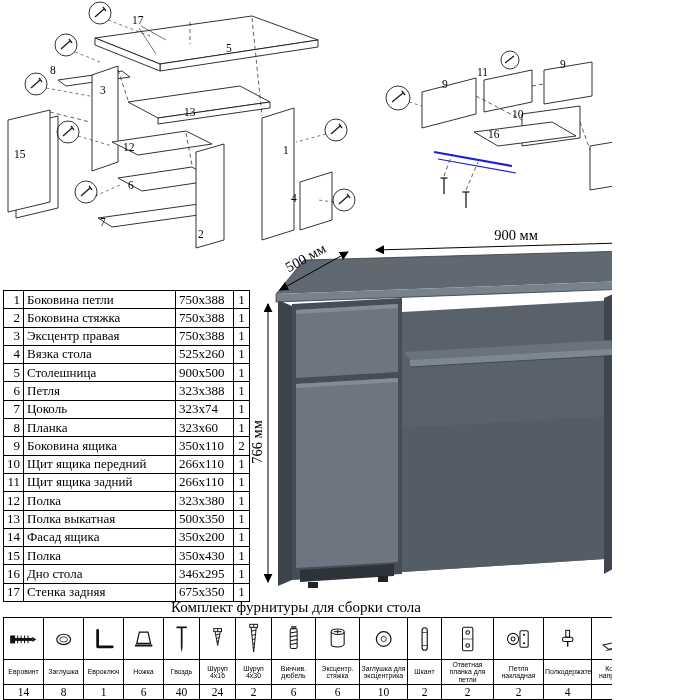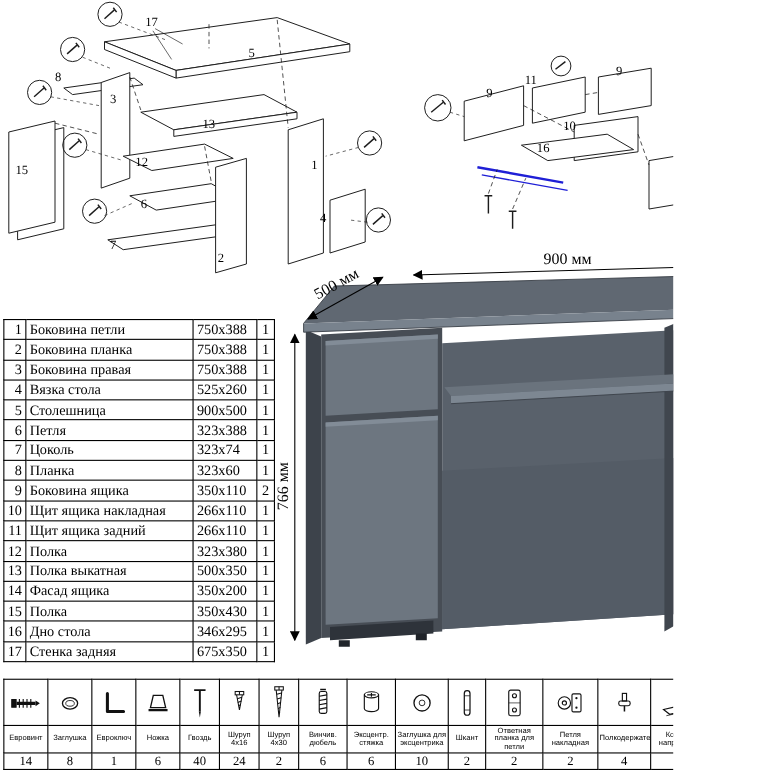--- a/index.html
+++ b/index.html
@@ -161,27 +161,27 @@
   <table class="parts">
     <tbody id="parts-body">
         <tr>
           <td class="c-num">1</td>
           <td class="c-name">Боковина петли</td>
           <td class="c-size">750x388</td>
           <td class="c-qty">1</td>
         </tr>
         <tr>
           <td class="c-num">2</td>
-          <td class="c-name">Боковина планка</td>
+          <td class="c-name">Боковина стяжка</td>
           <td class="c-size">750x388</td>
           <td class="c-qty">1</td>
         </tr>
         <tr>
           <td class="c-num">3</td>
-          <td class="c-name">Боковина правая</td>
+          <td class="c-name">Эксцентр правая</td>
           <td class="c-size">750x388</td>
           <td class="c-qty">1</td>
         </tr>
         <tr>
           <td class="c-num">4</td>
           <td class="c-name">Вязка стола</td>
           <td class="c-size">525x260</td>
           <td class="c-qty">1</td>
         </tr>
         <tr>
@@ -209,21 +209,21 @@
           <td class="c-qty">1</td>
         </tr>
         <tr>
           <td class="c-num">9</td>
           <td class="c-name">Боковина ящика</td>
           <td class="c-size">350x110</td>
           <td class="c-qty">2</td>
         </tr>
         <tr>
           <td class="c-num">10</td>
-          <td class="c-name">Щит ящика накладная</td>
+          <td class="c-name">Щит ящика передний</td>
           <td class="c-size">266x110</td>
           <td class="c-qty">1</td>
         </tr>
         <tr>
           <td class="c-num">11</td>
           <td class="c-name">Щит ящика задний</td>
           <td class="c-size">266x110</td>
           <td class="c-qty">1</td>
         </tr>
         <tr>
@@ -297,20 +297,21 @@
     <g stroke="#000" fill="none">
       <line x1="124" y1="22" x2="404" y2="14" stroke-width="1" marker-start="url(#ar)" marker-end="url(#ar)"></line>
       <line x1="28" y1="62" x2="96" y2="24" stroke-width="1" marker-start="url(#ar)" marker-end="url(#ar)"></line>
       <line x1="16" y1="76" x2="16" y2="354" stroke-width="1" marker-start="url(#ar)" marker-end="url(#ar)"></line>
     </g>
     <text class="dim" x="264" y="12" text-anchor="middle">900 мм</text>
     <text class="dim" x="56" y="34" text-anchor="middle" transform="rotate(-29 56 34)">500 мм</text>
     <text class="dim" x="10" y="214" text-anchor="middle" transform="rotate(-90 10 214)">766 мм</text>
   </svg>
 
+  <div class="hw-title">Комплект фурнитуры для сборки стола</div>
   <table class="hw">
     <colgroup id="hw-colgroup">
         <col style="width: 40px;">
         <col style="width: 40px;">
         <col style="width: 40px;">
         <col style="width: 40px;">
         <col style="width: 36px;">
         <col style="width: 36px;">
         <col style="width: 36px;">
         <col style="width: 44px;">

